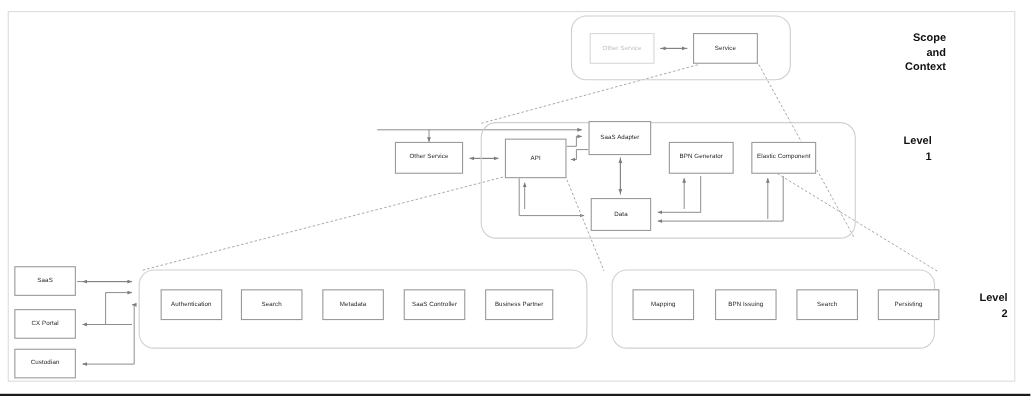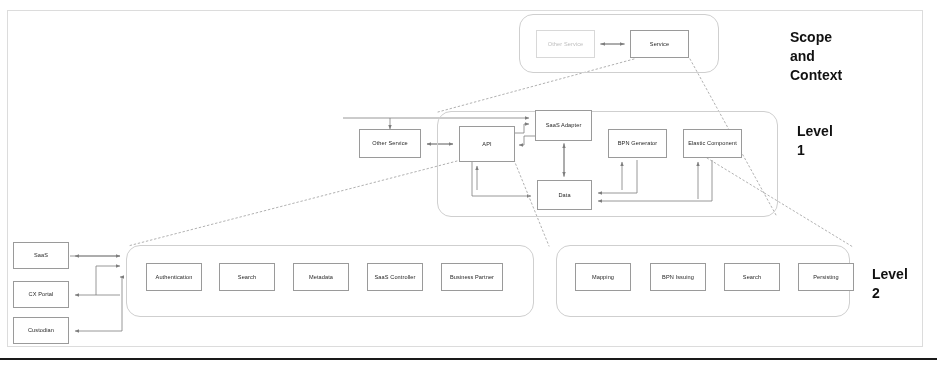--- a/index.html
+++ b/index.html
@@ -62,23 +62,23 @@
   .group {
     position: absolute;
     box-sizing: border-box;
     border: 1px solid #cfcfcf;
     border-radius: 14px;
     background: transparent;
   }
   .side-label {
     position: absolute;
     color: #111111;
-    font-size: 14px;
+    font-size: 10px;
     line-height: 1.35;
-    text-align: left;
+    text-align: right;
     white-space: pre-line;
     font-weight: 700;
   }
 </style>
 </head>
 <body>
 
 <div id="canvas">
 
   <div id="frame"></div>

